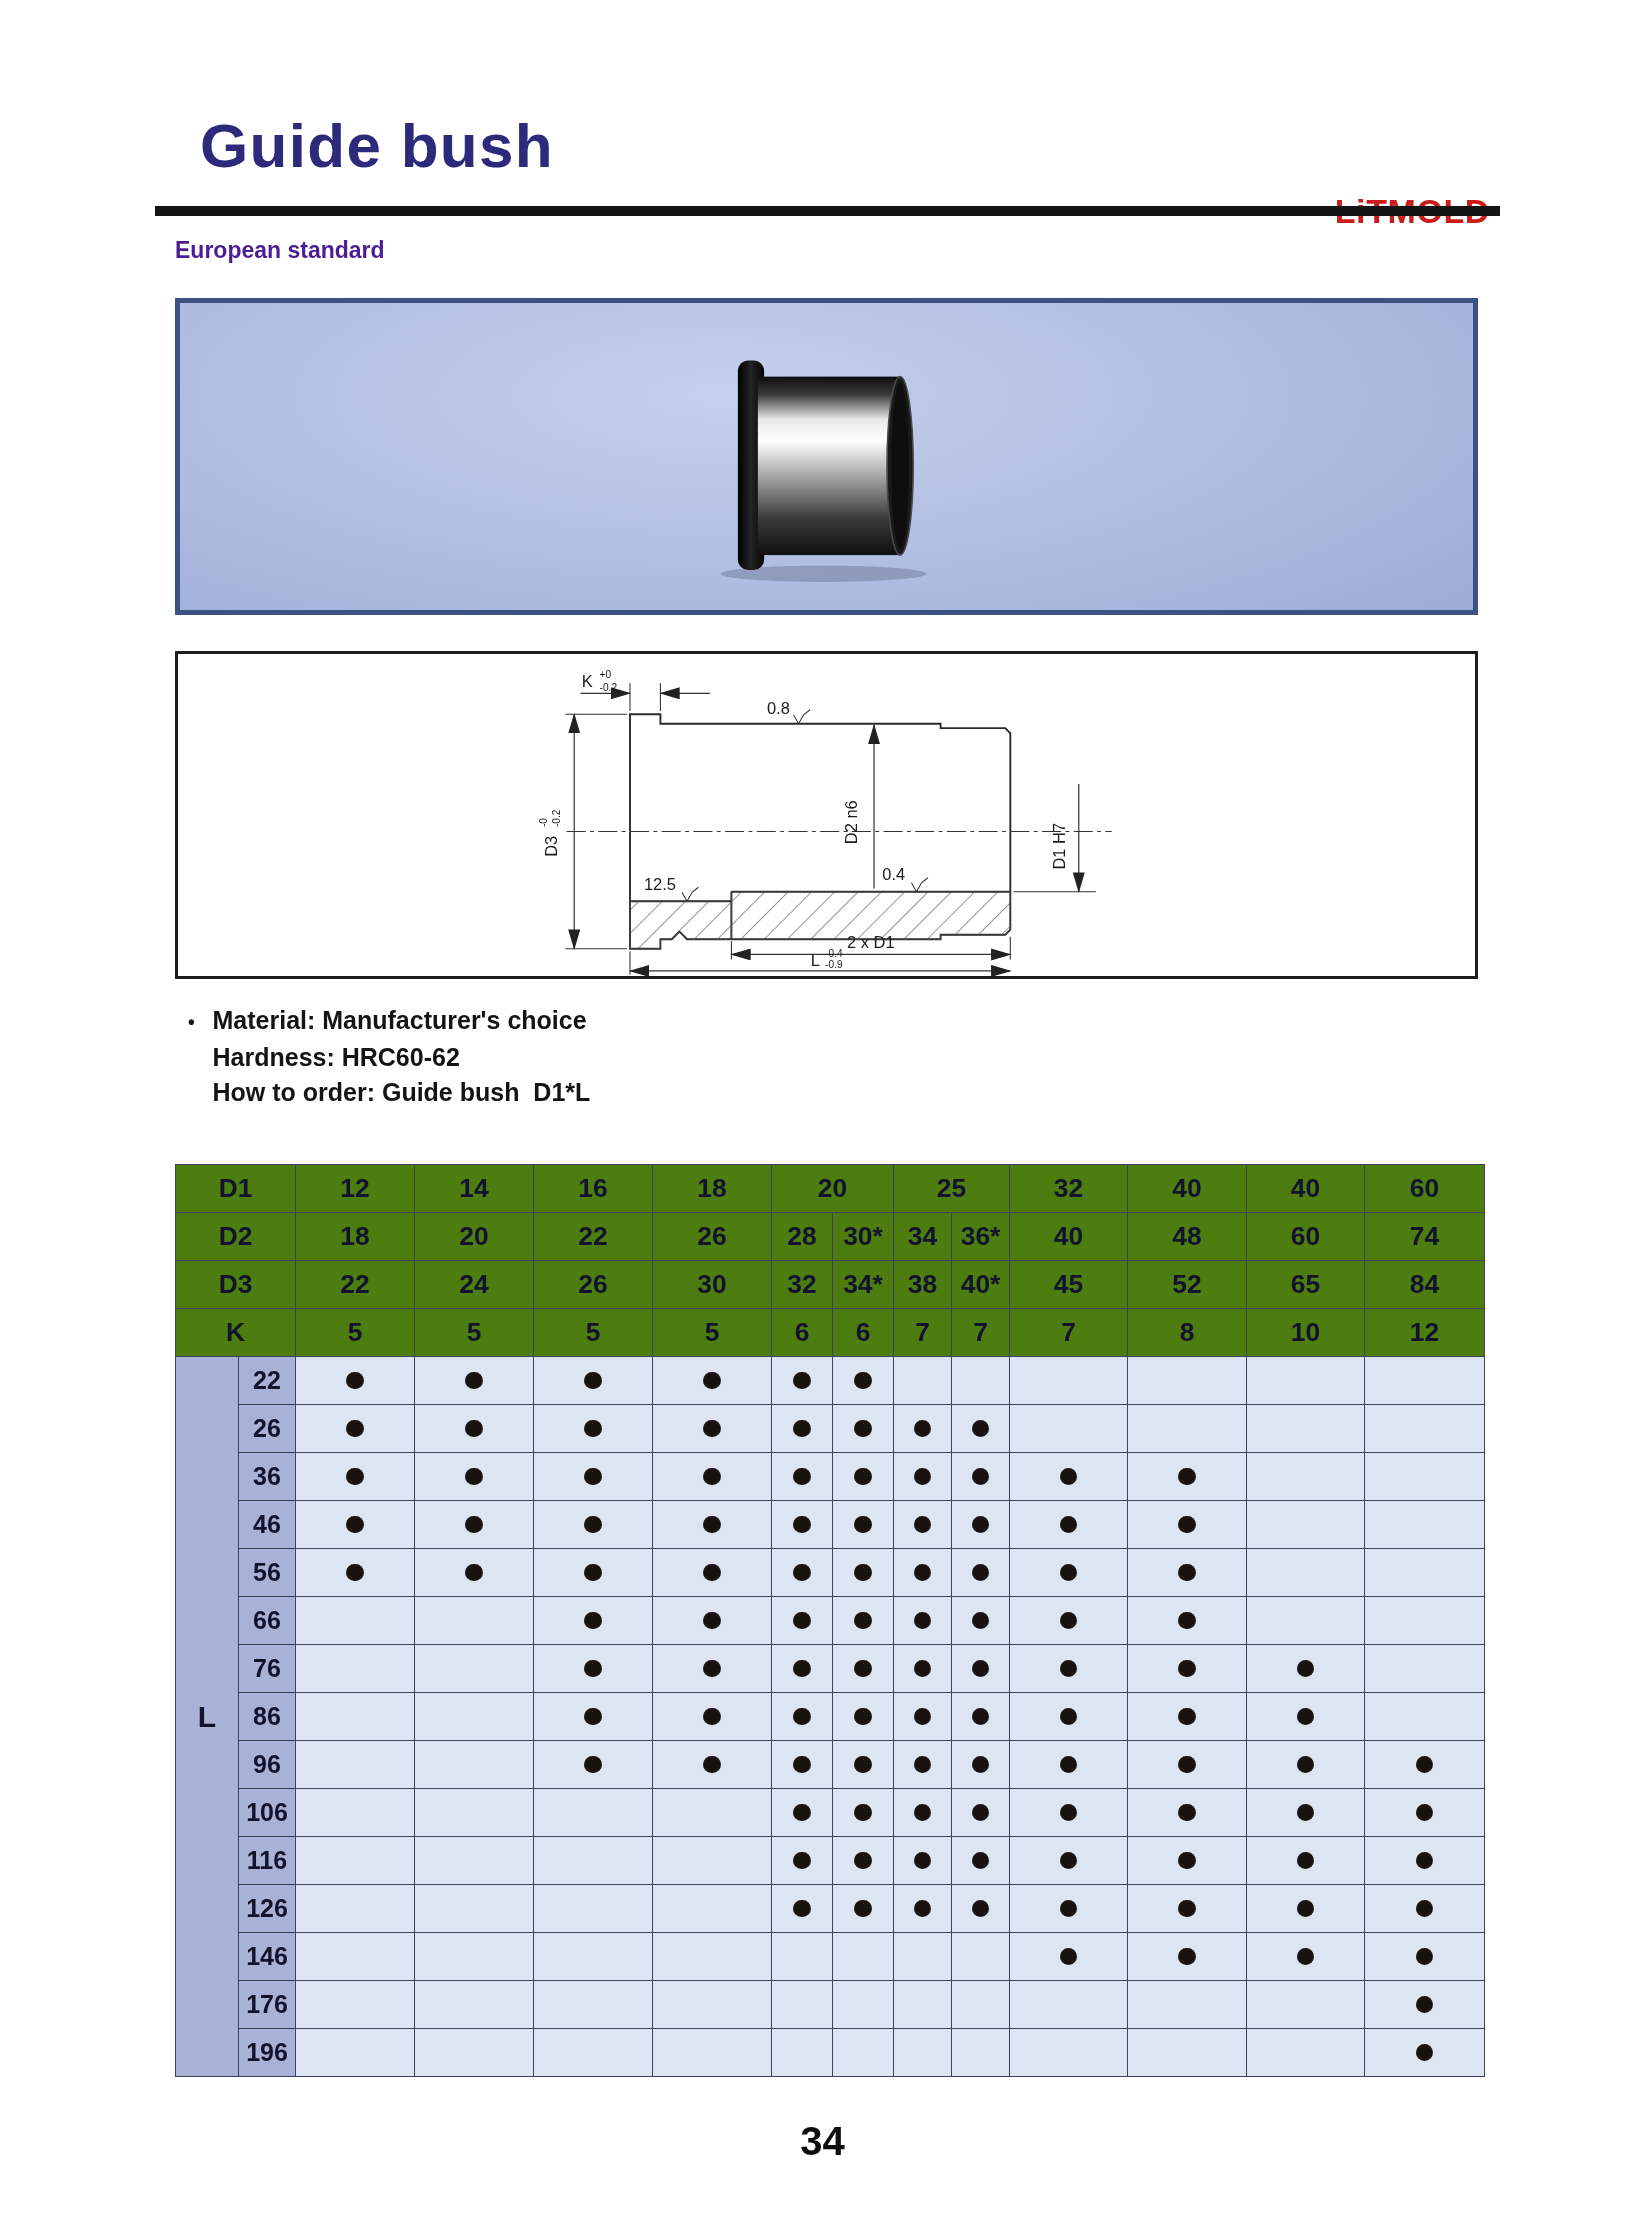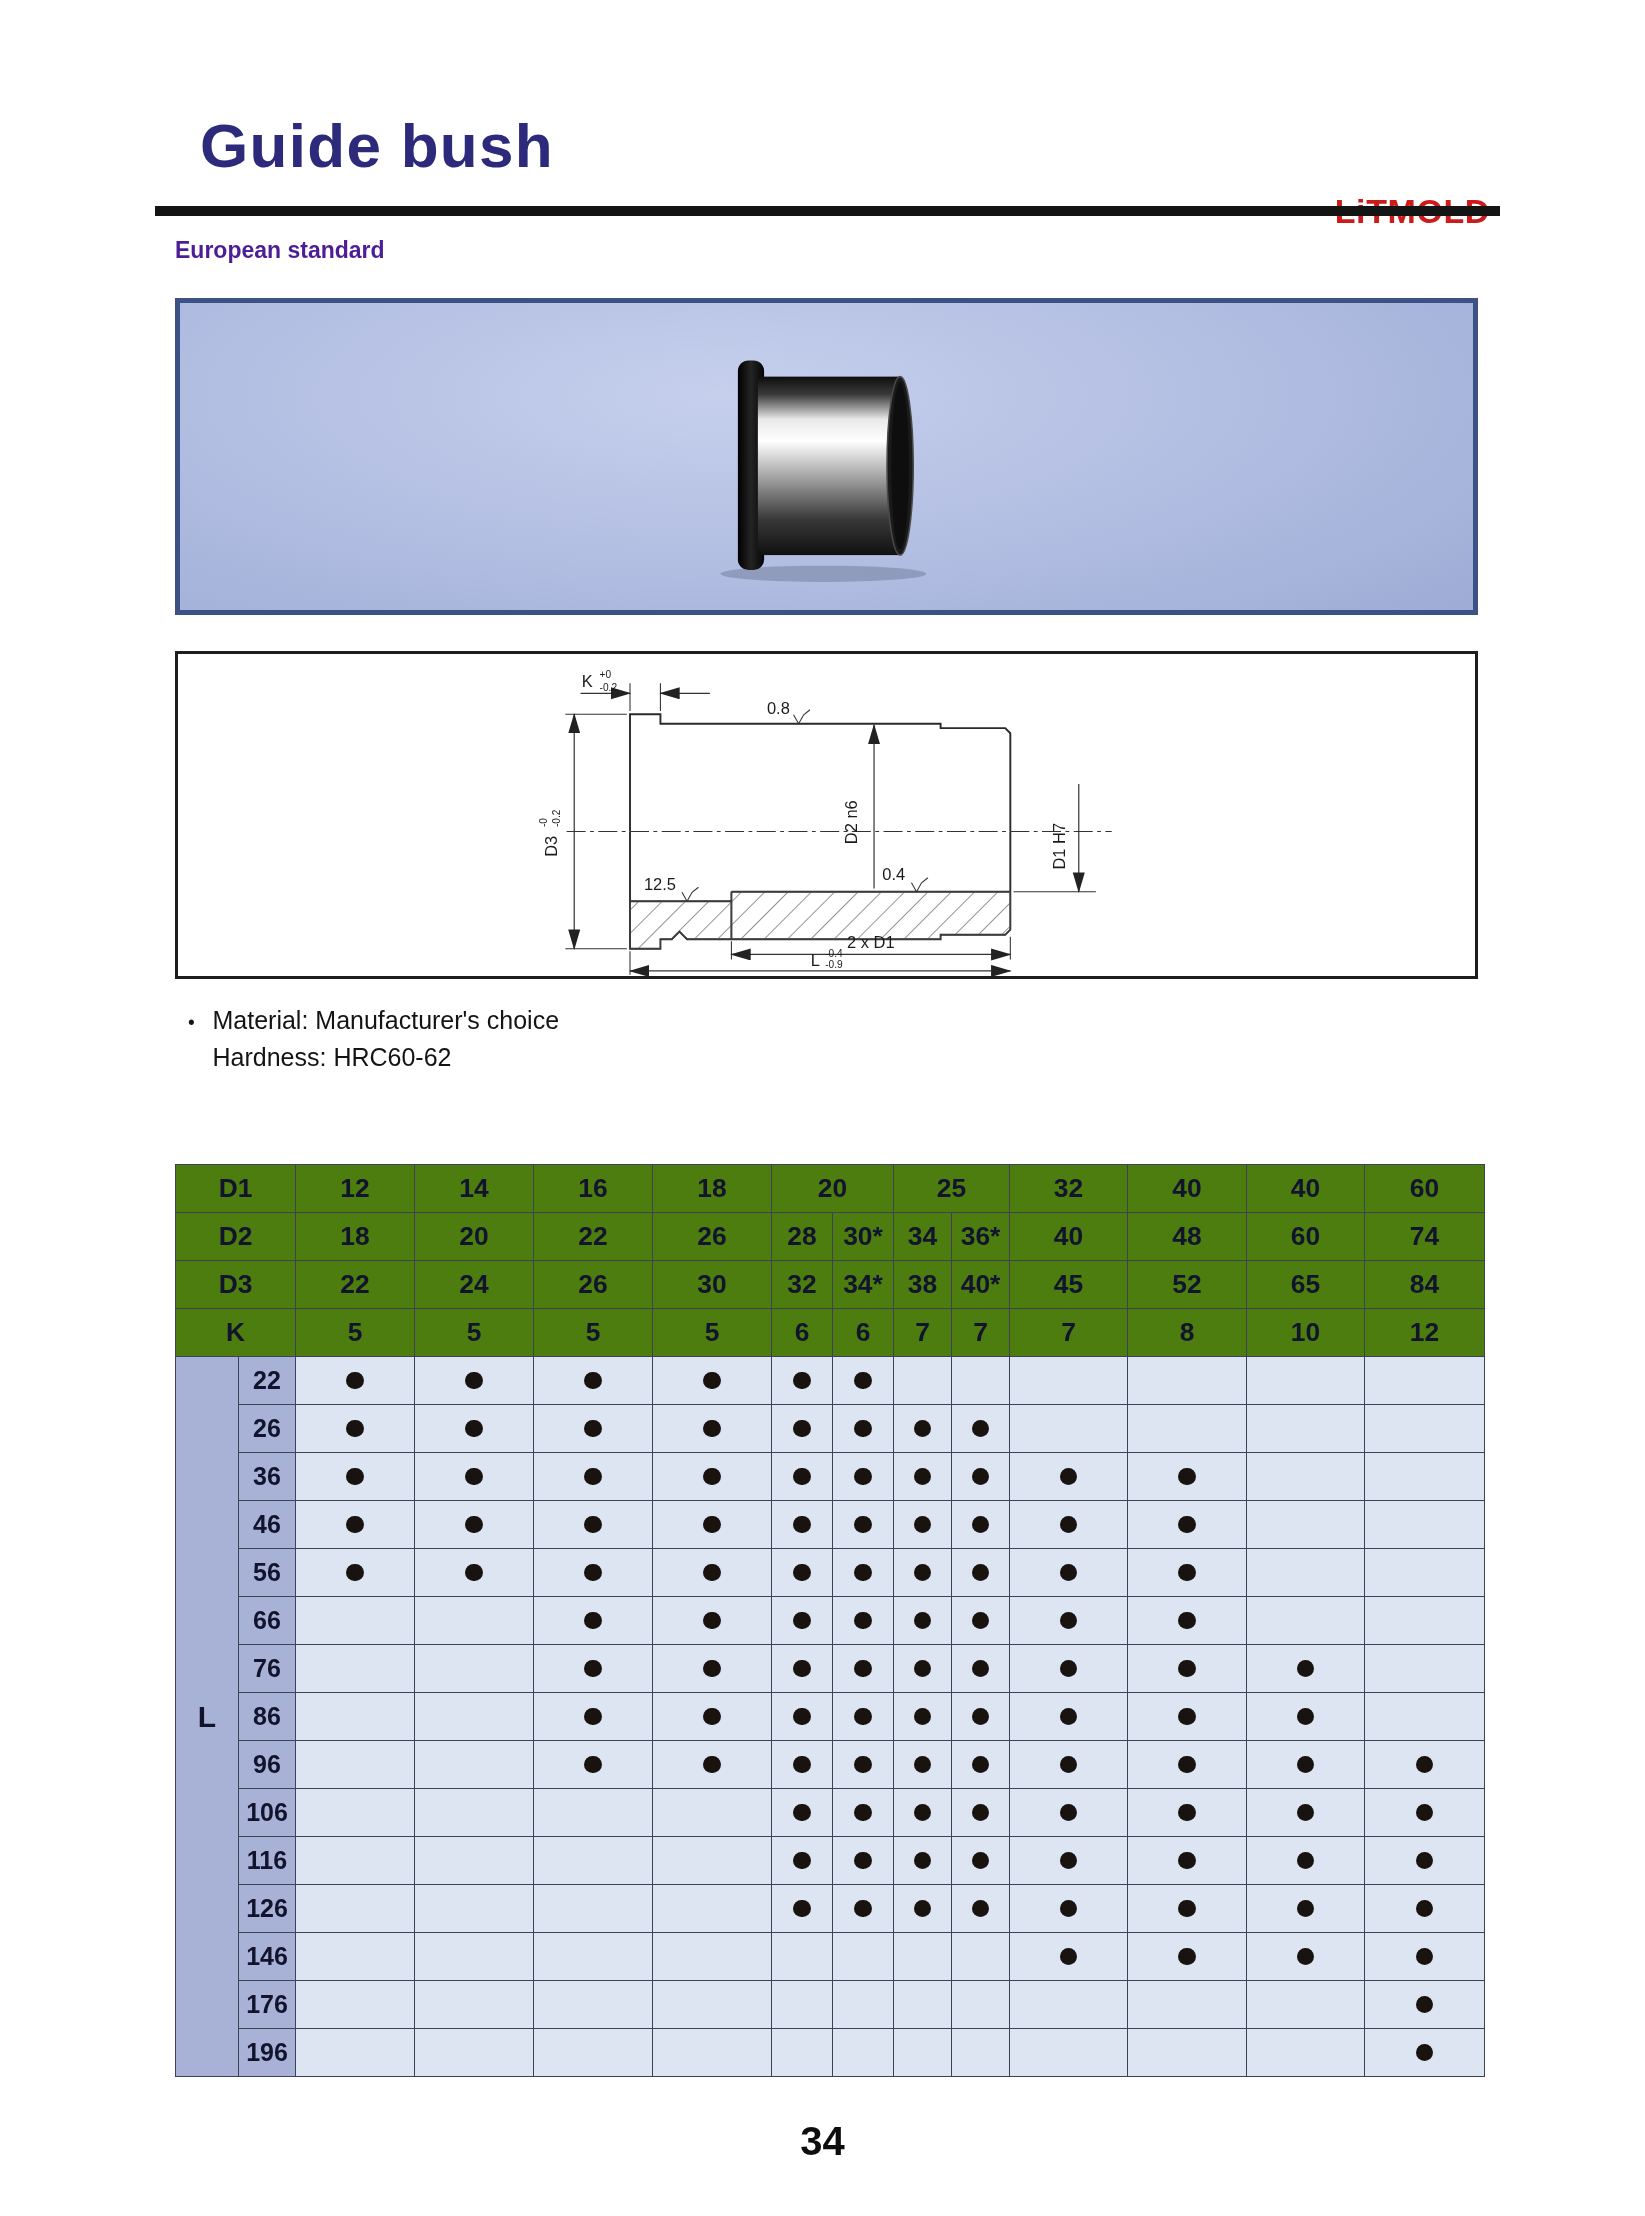--- a/index.html
+++ b/index.html
@@ -26,21 +26,21 @@
     left:175px;top:651px;width:1303px;height:328px;box-sizing:border-box;
     border:3.2px solid #1d1d1d;background:#ffffff;
   }
   .draw-panel svg{display:block;width:100%;height:100%;}
   .dline{stroke:#2a2a2a;stroke-width:3;fill:none;stroke-linejoin:miter;}
   .thin{stroke:#333;stroke-width:1.7;fill:none;}
   .dim{stroke:#333;stroke-width:1.9;fill:none;}
   .dtext{font-family:"Liberation Sans",sans-serif;fill:#1b1b1b;font-size:26px;}
   .dsmall{font-size:16px;}
   
-  .notes{left:188px;top:1003px;font-size:25px;color:#141414;line-height:35px;}
+  .notes{left:188px;top:1003px;font-size:25px;color:#141414;line-height:35px;font-weight:bold;}
   .notes .nline{white-space:pre;}
   .notes .bullet{display:inline-block;width:24.5px;font-size:19.3px;vertical-align:middle;}
   .notes .indent{display:inline-block;width:24.5px;}
   
   .table-wrap{left:175px;top:1164px;}
   table.size{border-collapse:collapse;table-layout:fixed;width:1303px;}
   table.size td{
     border:1.3px solid #3c4258;border-top-width:1.9px;border-bottom-width:1.9px;
     text-align:center;vertical-align:middle;padding:0;height:47px;overflow:hidden;
   }
@@ -160,20 +160,21 @@
     <line class="dim" x1="700" y1="500" x2="1300" y2="500" marker-start="url(#arrS)" marker-end="url(#arr)"></line>
     <text class="dtext" x="985" y="492" font-size="27">L</text>
     <text class="dtext dsmall" x="1008" y="478">-0.4</text>
     <text class="dtext dsmall" x="1008" y="496">-0.9</text>
   </svg>
 </div>
 
 <div class="abs notes">
     <div class="nline"><span class="bullet">•</span><span>Material: Manufacturer's choice</span></div>
     <div class="nline"><span class="indent"></span><span>Hardness: HRC60-62</span></div>
+    <div class="nline"><span class="indent"></span><span>How to order: Guide bush  D1*L</span></div>
   </div>
 
 <div class="abs table-wrap">
   <table class="size">
     <colgroup>
       <col style="width:63px">
         <col style="width:57px">
       <col style="width:119px">
         <col style="width:119px">
         <col style="width:119px">

